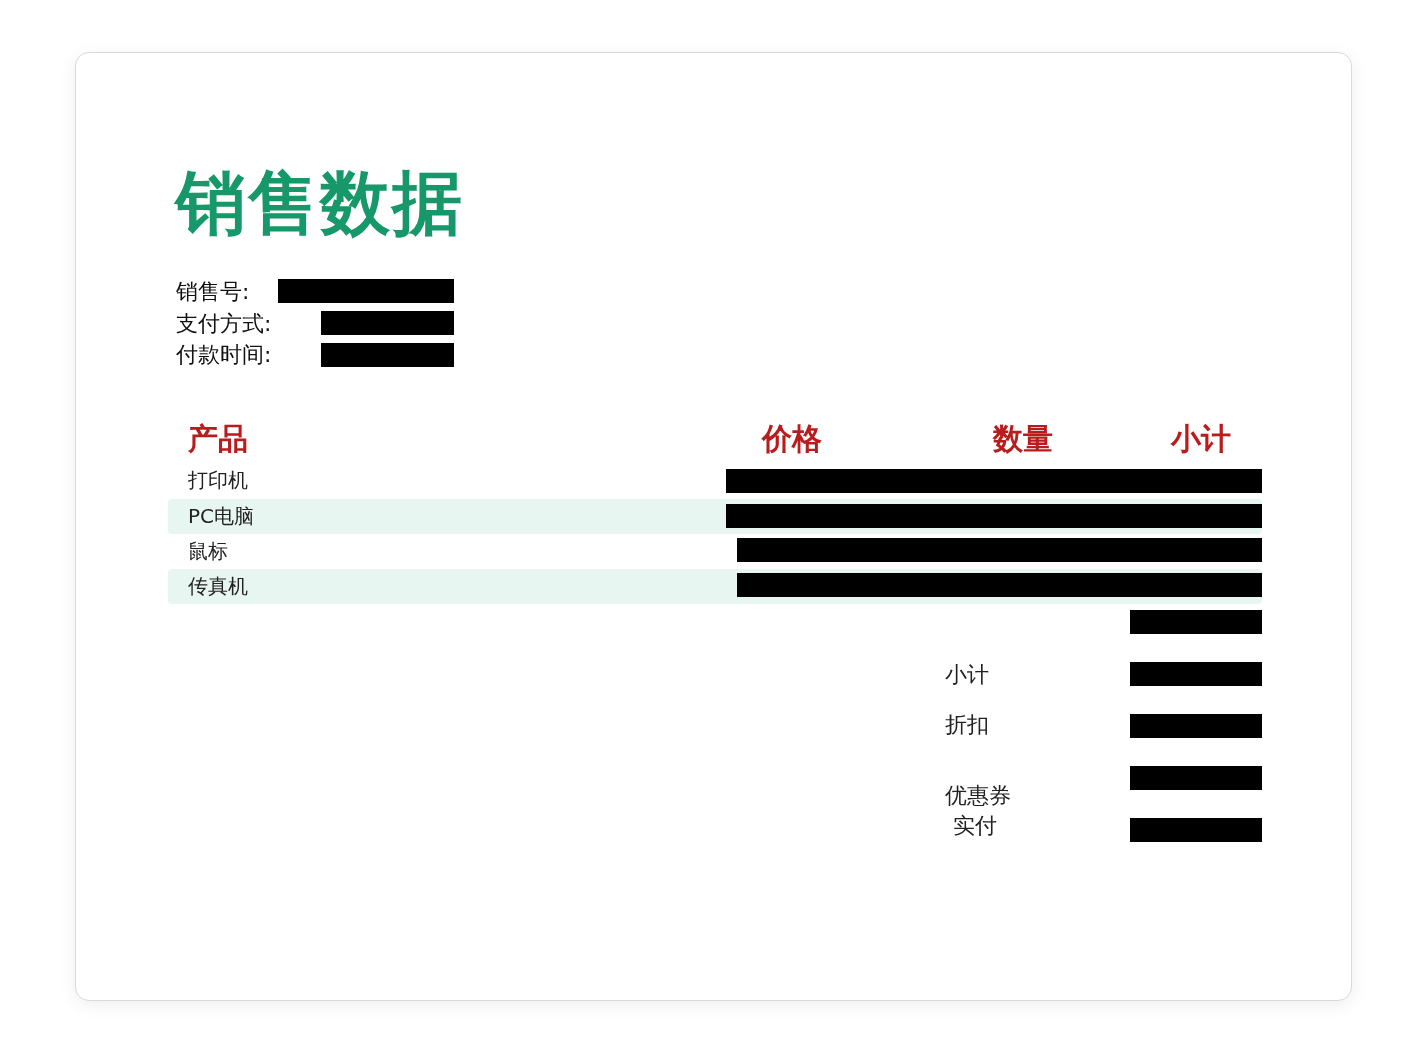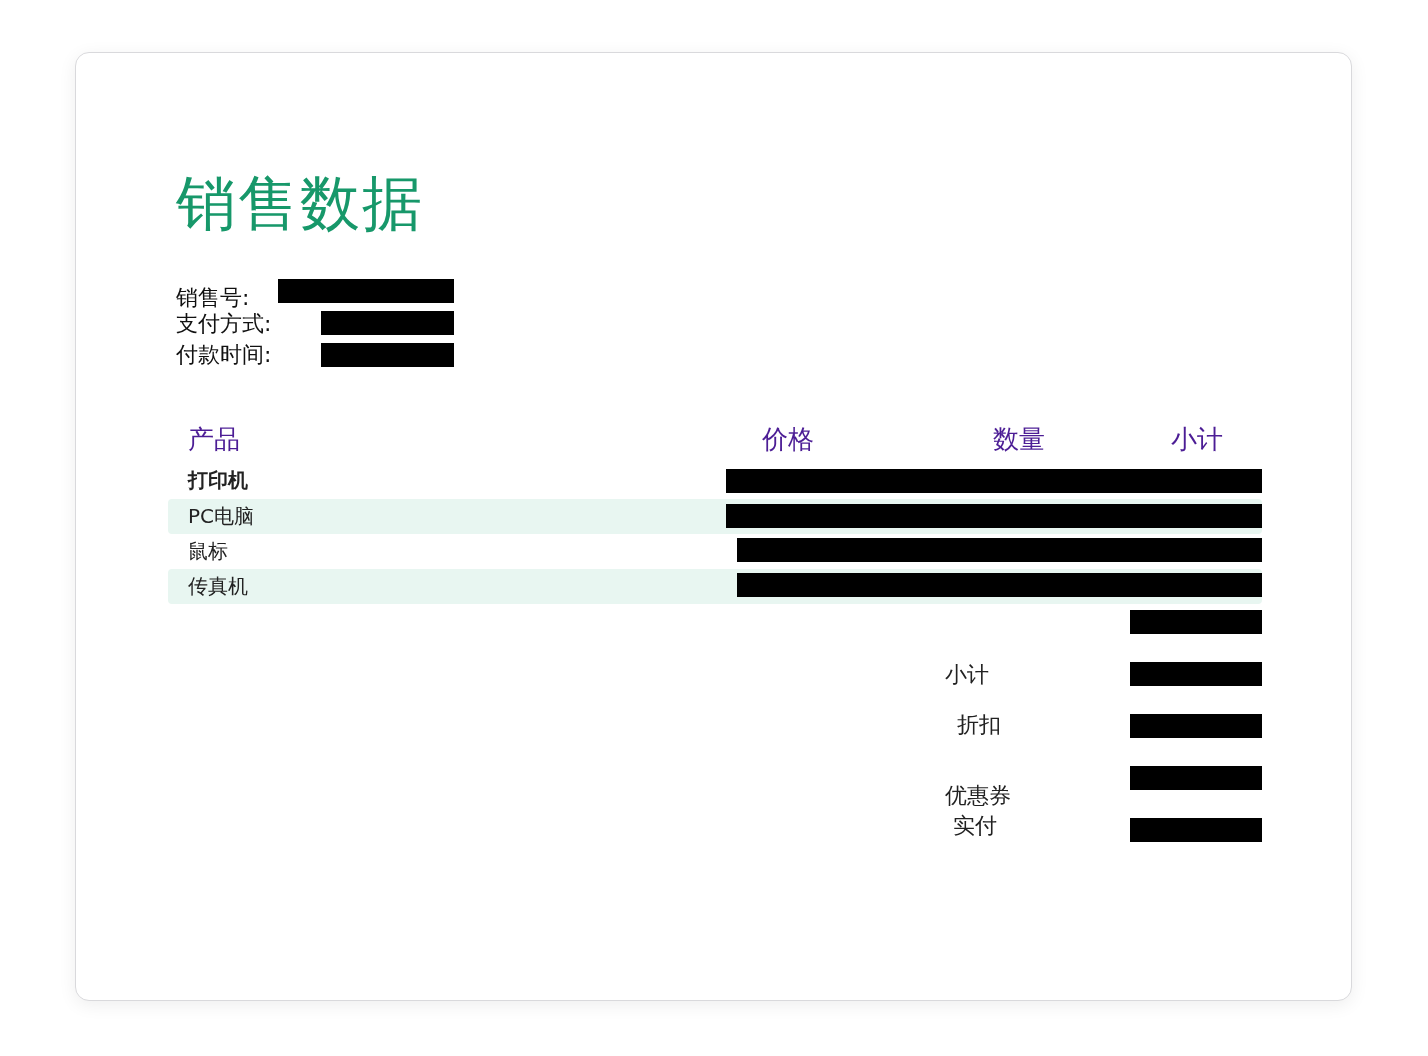--- a/index.html
+++ b/index.html
@@ -16,43 +16,44 @@
     width: 1277px; height: 949px;
     background: #fff;
     border: 1.5px solid #d9d9dc;
     border-radius: 14px;
     box-shadow: 0 4px 18px rgba(0,0,0,0.07);
     box-sizing: border-box;
   }
   .title {
     position: absolute;
     left: 176px; top: 160px;
-    font-size: 60px;
+    font-size: 70px;
     color: #17986a;
     letter-spacing: 2px;
     line-height: 86px;
-    margin: 0; font-weight: normal;
+    margin: 0; font-weight: bold;
   }
   .meta-row {
     position: absolute;
     left: 176px;
     font-size: 22px;
     color: #111;
     line-height: 30px;
   }
   .redact {
     position: absolute;
     background: #000;
   }
   .th {
     position: absolute;
     top: 420px;
-    font-size: 26px;
-    color: #4c1d95;
+    font-size: 30px;
+    color: #b91c1c;
     line-height: 38px;
+    font-weight: bold;
   }
   .row-bg {
     position: absolute;
     left: 168px; width: 1094px;
     height: 35px;
     background: #e8f6f1;
     border-radius: 4px;
   }
   .td {
     position: absolute;
@@ -69,54 +70,54 @@
     line-height: 30px;
   }
 </style>
 </head>
 <body>
 
 <div class="card"></div>
 
 <h1 class="title">销售数据</h1>
 
-<div class="meta-row" style="top:283px;text-align:right;">销售号:</div>
+<div class="meta-row" style="top:277px;text-align:right;">销售号:</div>
 <div class="redact" style="left:278px; top:279px; width:176px; height:24px;"></div>
 
 <div class="meta-row" style="top:309px;">支付方式:</div>
 <div class="redact" style="left:321px; top:311px; width:133px; height:24px;"></div>
 
 <div class="meta-row" style="top:340px;">付款时间:</div>
 <div class="redact" style="left:321px; top:343px; width:133px; height:24px;"></div>
 
 <div class="th" style="left:188px;">产品</div>
 <div class="th" style="left:762px;">价格</div>
 <div class="th" style="left:993px;text-align:right;">数量</div>
 <div class="th" style="left:1171px;">小计</div>
 
 <div class="row-bg" style="top:499px;"></div>
 <div class="row-bg" style="top:569px;"></div>
 
-<div class="td" style="top:466px;font-weight:bold;">打印机</div>
+<div class="td" style="top:466px;">打印机</div>
 <div class="redact" style="left:726px; top:469px; width:536px; height:24px;"></div>
 
 <div class="td" style="top:502px;">PC电脑</div>
 <div class="redact" style="left:726px; top:504px; width:536px; height:24px;"></div>
 
 <div class="td" style="top:537px;text-align:right;">鼠标</div>
 <div class="redact" style="left:737px; top:538px; width:525px; height:24px;"></div>
 
 <div class="td" style="top:572px;text-align:right;">传真机</div>
 <div class="redact" style="left:737px; top:573px; width:525px; height:24px;"></div>
 
 <div class="redact" style="left:1130px; top:610px; width:132px; height:24px;"></div>
 
 <div class="sum-label" style="top:660px;">小计</div>
 <div class="redact" style="left:1130px; top:662px; width:132px; height:24px;"></div>
 
-<div class="sum-label" style="top:710px;margin-left:12px;">折扣</div>
+<div class="sum-label" style="top:710px;">折扣</div>
 <div class="redact" style="left:1130px; top:714px; width:132px; height:24px;"></div>
 
 <div class="sum-label" style="top:761px;margin-top:20px;">优惠券</div>
 <div class="redact" style="left:1130px; top:766px; width:132px; height:24px;"></div>
 
 <div class="sum-label" style="top:811px;margin-left:8px;">实付</div>
 <div class="redact" style="left:1130px; top:818px; width:132px; height:24px;"></div>
 
 </body></html>

